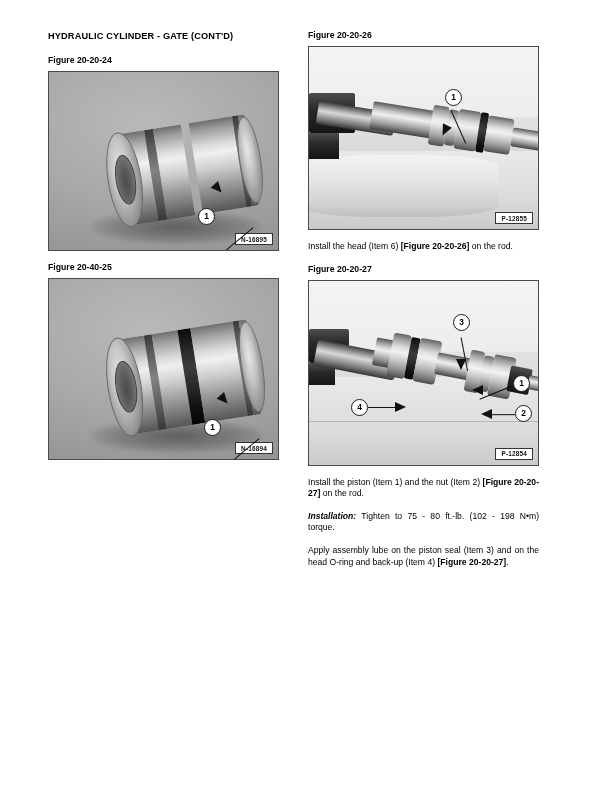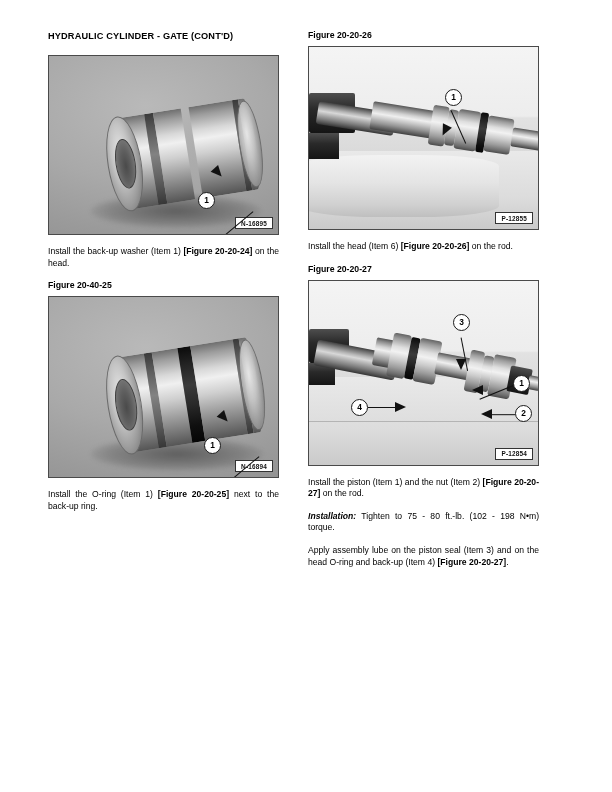--- a/index.html
+++ b/index.html
@@ -250,20 +250,21 @@
 </style>
 </head>
 <body>
 
 <div class="page">
 
   <div class="col col-left">
 
     <h1 class="chapter-title">HYDRAULIC CYLINDER - GATE (CONT'D)</h1>
 
+    <div class="figure-title">Figure 20-20-24</div>
 
     <div class="figure" style="height:180px;">
       <div class="fig-photo bg-grey">
 
         <div class="shadow-blob" style="left:42px; top:138px; width:170px; height:34px;"></div>
 
         <div class="part-wrap" style="left:58px; top:38px; width:160px; height:122px;">
 
           <div style="position:absolute; left:0; top:0; width:160px; height:122px; transform:rotate(-9deg);">
             <div class="cyl" style="left:14px; top:14px; width:136px; height:92px; overflow:hidden;">
@@ -282,21 +283,20 @@
         </div>
 
         <div class="leader" style="left:172px; top:182px; width:42px; transform:rotate(-40deg);"></div>
         <div class="arrowhead" style="left:164px; top:111px; border-left:5px solid transparent; border-right:5px solid transparent; border-bottom:11px solid #111; transform:rotate(138deg);"></div>
         <div class="callout" style="left:149px; top:136px;">1</div>
 
         <div class="photo-id">N-16895</div>
       </div>
     </div>
 
-    <p class="body"><span>Install the back-up washer (Item 1) </span><span class="b">[Figure 20-20-24]</span><span> on the head.</span></p>
 
     <div class="figure-title">Figure 20-40-25</div>
 
     <div class="figure" style="height:182px;">
       <div class="fig-photo bg-grey">
 
         <div class="shadow-blob" style="left:42px; top:140px; width:172px; height:34px;"></div>
 
         <div class="part-wrap" style="left:58px; top:36px; width:162px; height:126px;">
           <div style="position:absolute; left:0; top:0; width:162px; height:126px; transform:rotate(-9deg);">
@@ -316,21 +316,20 @@
         </div>
 
         <div class="leader" style="left:178px; top:186px; width:42px; transform:rotate(-40deg);"></div>
         <div class="arrowhead" style="left:170px; top:115px; border-left:5px solid transparent; border-right:5px solid transparent; border-bottom:11px solid #111; transform:rotate(138deg);"></div>
         <div class="callout" style="left:155px; top:140px;">1</div>
 
         <div class="photo-id">N-16894</div>
       </div>
     </div>
 
-    <p class="body"><span>Install the O-ring (Item 1) </span><span class="b">[Figure 20-20-25]</span><span> next to the back-up ring.</span></p>
 
   </div>
 
   <div class="col col-right">
 
     <div class="figure-title">Figure 20-20-26</div>
 
     <div class="figure" style="height:184px;">
       <div class="fig-photo bg-white">
 

